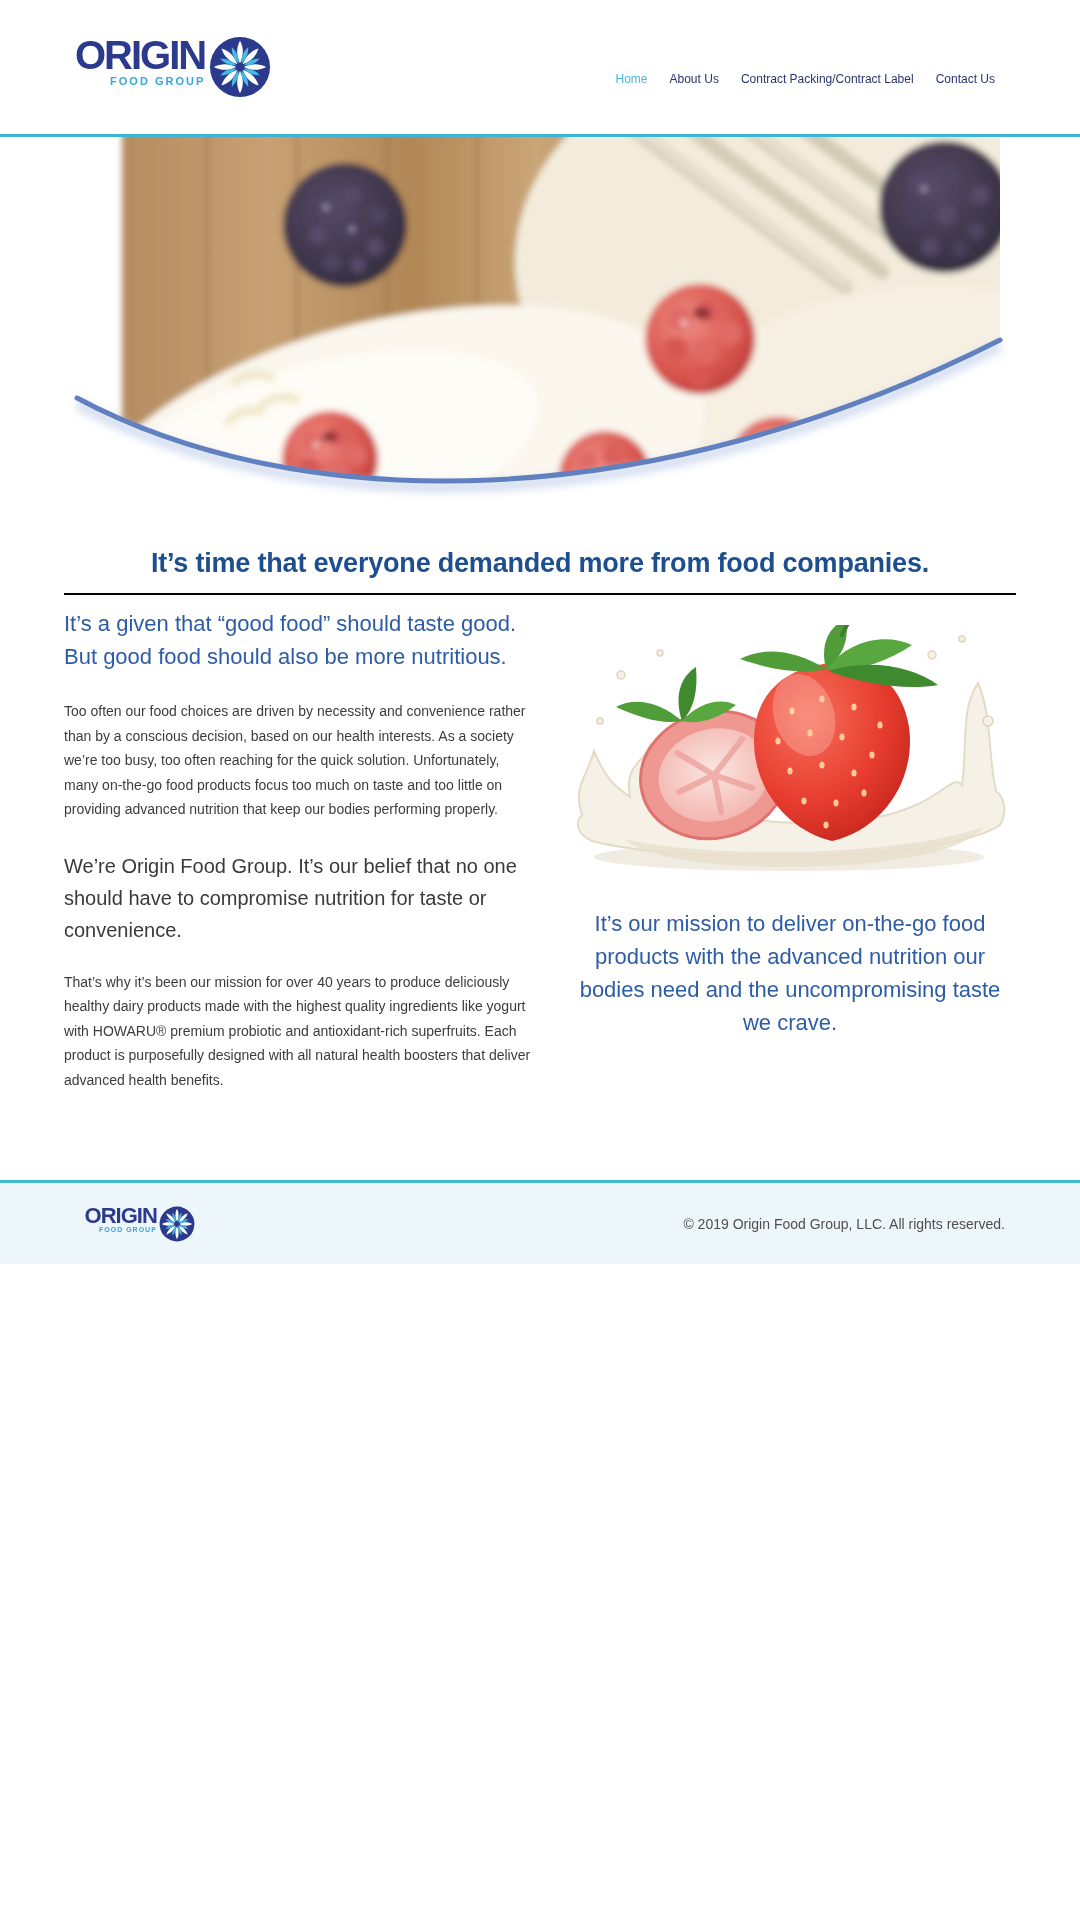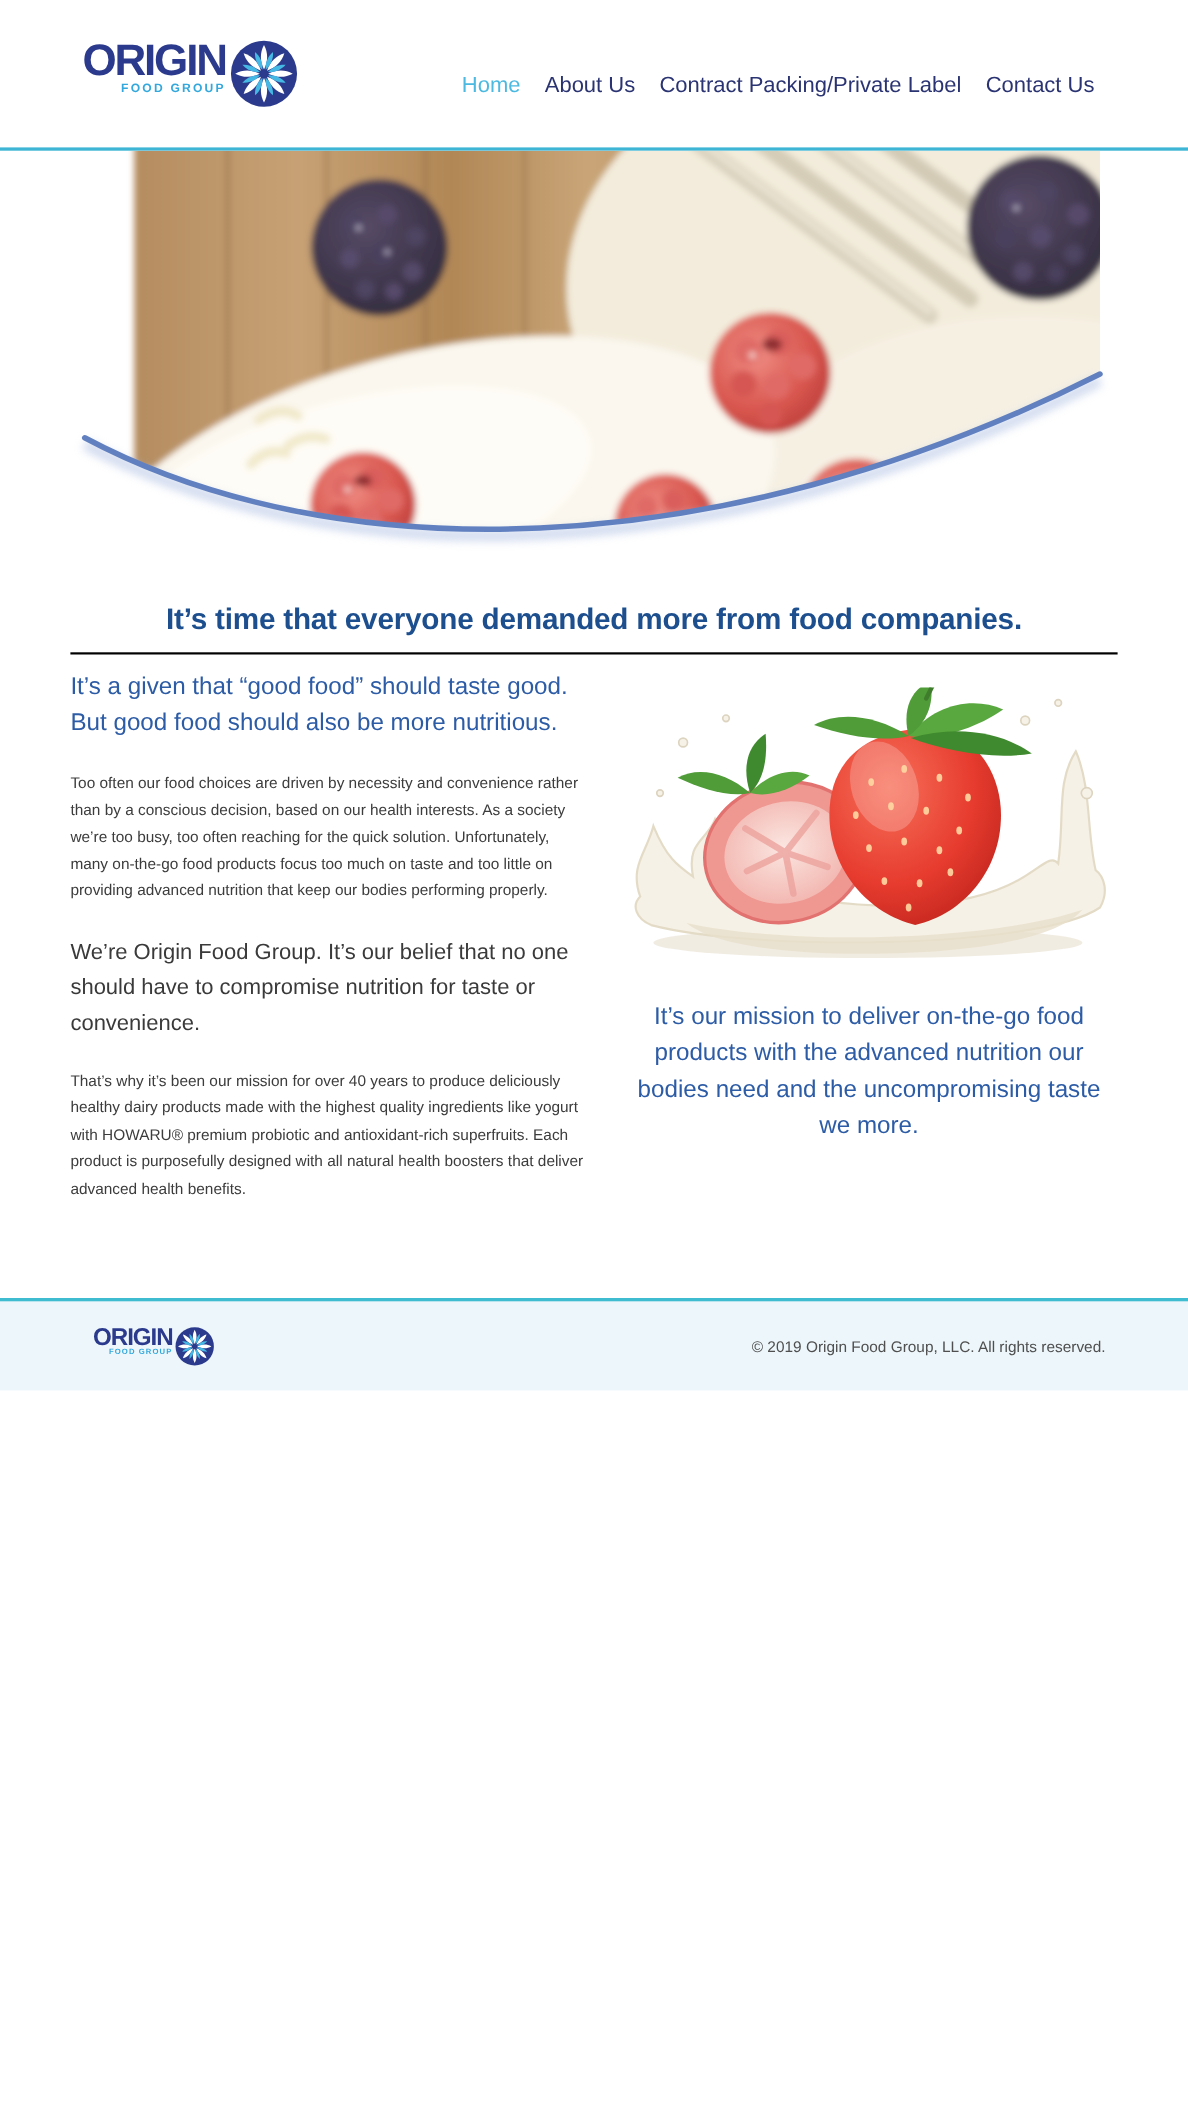--- a/index.html
+++ b/index.html
@@ -24,21 +24,21 @@
     letter-spacing:-2px; line-height:0.95;
   }
   .logo-tagline {
     font-size:11px; font-weight:bold; color:#33a8dc;
     letter-spacing:2px; margin-top:1px;padding-left:24px;
   }
   .logo-mark { width:62px; height:62px; margin-left:4px; flex:none; }
 
   .nav { display:flex; align-items:center; gap:22px; }
   .nav a {
-    font-size:20px; color:#2b3472; text-decoration:none; white-space:nowrap;margin-top:23px;
+    font-size:12px; color:#2b3472; text-decoration:none; white-space:nowrap;margin-top:23px;
   }
   .nav a.active { color:#4cb9e0; }
 
   
   .hero { position:relative; height:365px; }
   .hero svg { display:block; width:1080px; height:365px; }
 
   
   .content { width:952px; margin:0 auto; }
   .headline {
@@ -125,21 +125,21 @@
       <span class="logo-name">ORIGIN</span>
       <span class="logo-tagline">FOOD GROUP</span>
     </span>
     <svg class="logo-mark">
         <use href="#flowerIcon"></use>
       </svg>
   </a>
   <nav class="nav">
     <a class="active">Home</a>
     <a>About Us</a>
-    <a>Contract Packing/Private Label</a>
+    <a>Contract Packing/Contract Label</a>
     <a>Contact Us</a>
   </nav>
 </header>
 
 <div class="hero">
   <svg viewBox="0 0 1080 365">
     <defs>
       <linearGradient id="wood" x1="0" y1="0" x2="1" y2="0">
         <stop offset="0" stop-color="#b48c60"></stop>
         <stop offset="0.18" stop-color="#c7a174"></stop>
@@ -362,21 +362,21 @@
 
         <g>
           <path d="M262,44 C230,24 198,22 176,34 C204,44 238,50 262,44 Z" fill="#4f9c38"></path>
           <path d="M262,44 C286,14 322,8 348,20 C322,38 288,48 262,44 Z" fill="#59a83f"></path>
           <path d="M264,46 C304,34 346,40 374,60 C340,66 296,58 264,46 Z" fill="#3f8a2e"></path>
           <path d="M262,44 C256,20 264,2 282,-6 C286,18 276,34 262,44 Z" fill="#4f9c38"></path>
           <path d="M286,-6 L278,10" stroke="#3f7d2c" stroke-width="4" stroke-linecap="round" fill="none"></path>
         </g>
       </svg>
 
-      <p class="mission">It’s our mission to deliver on-the-go food products with the advanced nutrition our bodies need and the uncompromising taste we more.</p>
+      <p class="mission">It’s our mission to deliver on-the-go food products with the advanced nutrition our bodies need and the uncompromising taste we crave.</p>
     </div>
   </div>
 </main>
 
 <footer class="footer">
   <a class="logo logo--small">
     <span class="logo-text">
       <span class="logo-name">ORIGIN</span>
       <span class="logo-tagline">FOOD GROUP</span>
     </span>

